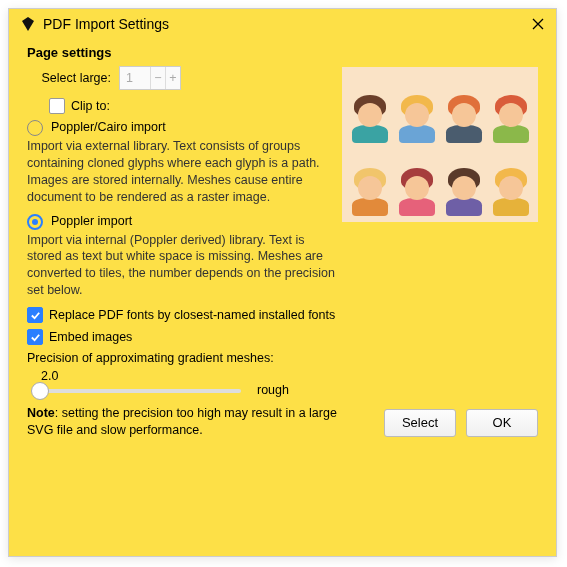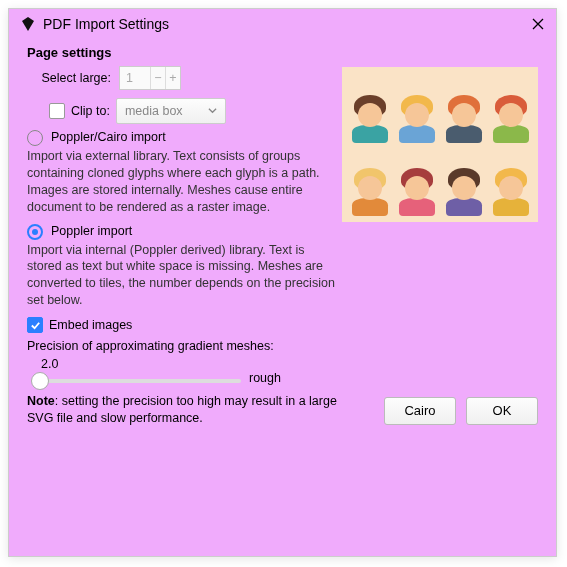--- a/index.html
+++ b/index.html
@@ -8,21 +8,21 @@
     font-family: "Segoe UI", Arial, sans-serif;
     font-size: 12.5px; color: #000;
     width: 567px; height: 567px; overflow: hidden;
   }
   .dialog {
     position: relative;
     border: 1px solid #ccc;
     margin: 8px;
     width: 549px; height: 549px;
     box-shadow: 0 2px 10px rgba(0,0,0,0.1);
-    background: #f0abfc;
+    background: #fde047;
   }
   .titlebar {
     display: flex; align-items: center;
     padding: 6px 10px 4px 10px;
     font-size: 14px;
   }
   .titlebar .icon { width: 18px; height: 18px; margin-right: 6px; display:flex; align-items:center; justify-content:center; }
   .titlebar .title { flex: 1; }
   .titlebar .close { width: 16px; height: 16px; display:flex; align-items:center; justify-content:center; cursor:pointer; }
   .content { position:relative; padding: 4px 18px 12px 18px; }
@@ -71,21 +71,21 @@
   .slider-track { position:relative; height:4px; background:#ddd; border-radius:2px; width:210px; margin:6px 0 2px 4px; }
   .slider-thumb { position:absolute; left:0; top:-7px; width:18px; height:18px; background:#fff; border:1px solid #aaa; border-radius:50%; }
   .btnrow { position:absolute; right:18px; bottom:14px; display:flex; gap:10px; }
   .btn-std {
     min-width:72px; height:28px; border:1px solid #bbb;
     background:linear-gradient(#fdfdfd,#f0f0f0); border-radius:3px;
     display:flex; align-items:center; justify-content:center; cursor:pointer;
     font-size:13px;
   }
   .left-col { width:330px; }
-  .slider-row { display:flex; align-items:flex-end; gap:8px; }
+  .slider-row { display:flex; align-items:flex-start; gap:16px; }
   .note { max-width:310px; line-height:1.35; margin-top:8px; }
 </style>
 </head>
 <body>
 
 <div class="dialog">
   <div class="titlebar">
     <span class="icon">
       <svg width="16" height="16" viewBox="0 0 16 16">
           <path d="M8 1 L14 5 L8 15 L2 5 Z" fill="#111"></path>
@@ -169,47 +169,47 @@
           <span class="val">1</span>
           <span class="btn">−</span>
           <span class="btn">+</span>
         </div>
       </div>
 
       <div class="row" style="margin-top:8px;">
         <div style="width:22px;"></div>
         <span class="checkbox-box"></span>
         <span>Clip to:</span>
-        <div class="combo">
-          <span>media box</span>
-          <span>
-            <svg width="9" height="9" viewBox="0 0 10 10">
-                <path d="M1 3 L5 7 L9 3" fill="none" stroke="#888" stroke-width="1.4"></path>
-              </svg>
-          </span>
-        </div>
       </div>
 
 
       <div class="radio-row">
         <span class="radio">
             <span class="dot"></span>
           </span>
         <span>Poppler/Cairo import</span>
       </div>
       <div class="desc">Import via external library. Text consists of groups containing cloned glyphs where each glyph is a path. Images are stored internally. Meshes cause entire document to be rendered as a raster image.</div>
 
       <div class="radio-row">
         <span class="radio selected">
             <span class="dot"></span>
           </span>
         <span>Poppler import</span>
       </div>
       <div class="desc">Import via internal (Poppler derived) library. Text is stored as text but white space is missing. Meshes are converted to tiles, the number depends on the precision set below.</div>
 
+      <div class="row">
+        <span class="checkbox-box checked">
+          <svg width="11" height="11" viewBox="0 0 12 12">
+              <path d="M2 6 L5 9 L10 3" fill="none" stroke="#fff" stroke-width="2"></path>
+            </svg>
+        </span>
+        <span>Replace PDF fonts by closest-named installed fonts</span>
+      </div>
 
       <div class="row">
         <span class="checkbox-box checked">
           <svg width="11" height="11" viewBox="0 0 12 12">
               <path d="M2 6 L5 9 L10 3" fill="none" stroke="#fff" stroke-width="2"></path>
             </svg>
         </span>
         <span>Embed images</span>
       </div>
 
@@ -222,20 +222,20 @@
         <span>rough</span>
       </div>
 
       <div class="note">
         <strong>Note</strong><span>: setting the precision too high may result in a large SVG file and slow performance.</span>
       </div>
     </div>
 
     <div class="btnrow">
       <div class="btn-std">
-          <span>Cairo</span>
+          <span>Select</span>
         </div>
       <div class="btn-std">
           <span>OK</span>
         </div>
     </div>
   </div>
 </div>
 
 </body></html>

